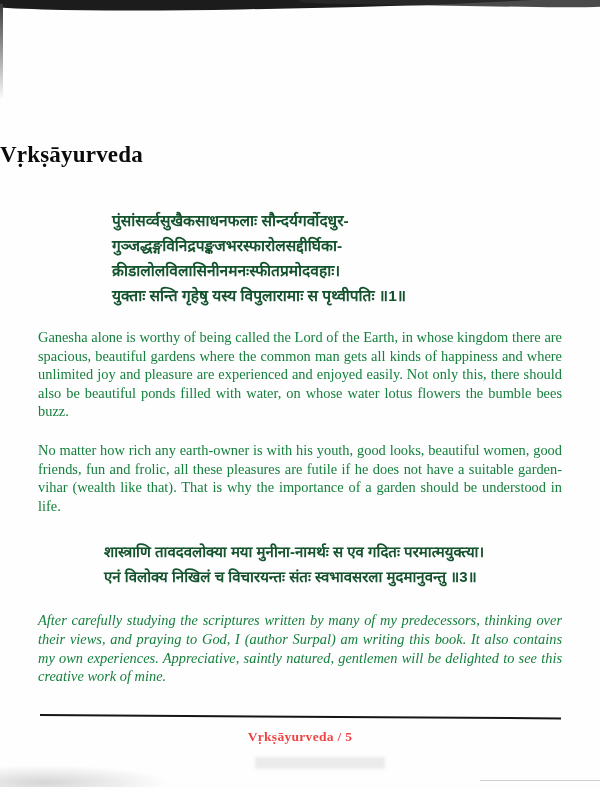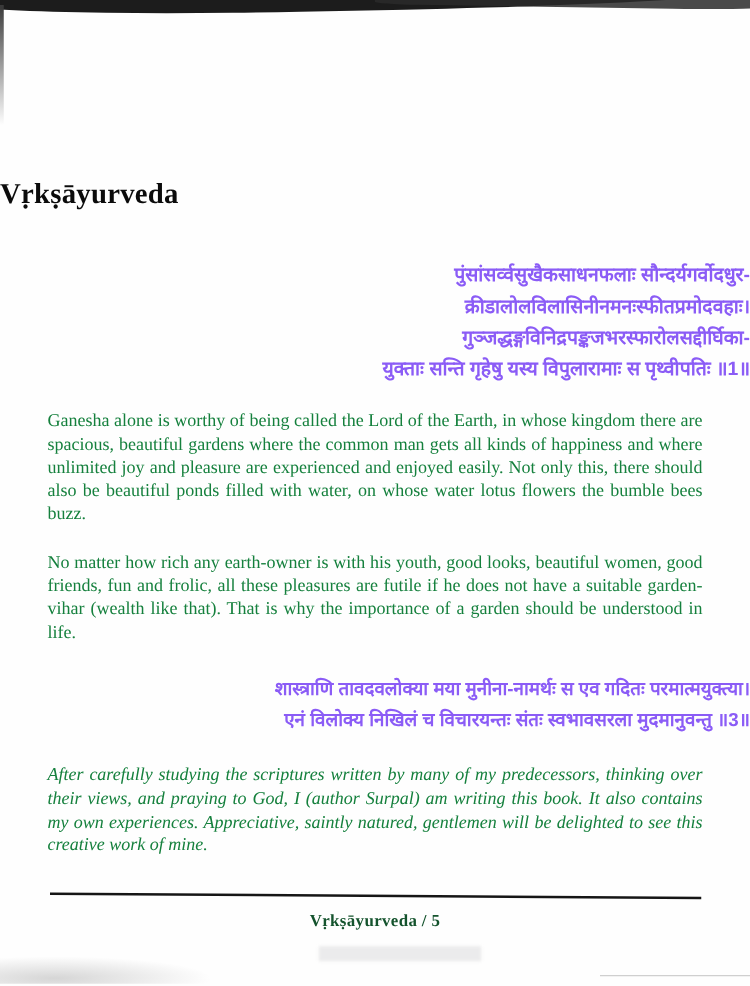--- a/index.html
+++ b/index.html
@@ -97,29 +97,28 @@
     color: #0b0b0b;
   }
 
   .verse {
     margin: 0;
     padding: 0;
     font-family: "Liberation Sans", "DejaVu Sans", sans-serif;
     font-weight: 700;
     font-size: 15.5px;
     line-height: 25px;
-    color: #8b5cf6;
+    color: #14532d;
     white-space: nowrap;
-    text-align: right;
   }
   .verse .vline { display: block; }
 
   .verse-1 { margin: 40px 0 0 0; padding-left: 112px; }
   .verse-2 { margin: 24px 0 0 0; padding-left: 122px; font-size: 15px; }
-  .verse-3 { margin: 24px 0 0 0; padding-left: 44px; font-size: 15px; }
+  .verse-3 { margin: 24px 0 0 0; padding-left: 104px; font-size: 15px; }
 
   .para {
     margin: 18px 38px 0 38px;
     font-size: 14.4px;
     line-height: 18.6px;
     text-align: justify;
     text-justify: inter-word;
     color: #15803d;
   }
   .para-1 { margin-top: 20px; }
@@ -144,40 +143,40 @@
   }
   .footer-text {
     position: absolute;
     top: 15px;
     left: 0;
     width: 600px;
     text-align: center;
     font-size: 13.5px;
     font-weight: 700;
     letter-spacing: .3px;
-    color: #14532d;
+    color: #ef4444;
   }
 </style>
 </head>
 <body>
 
 <div class="page">
 
   <div class="scan-top-edge"></div>
   <div class="scan-top-edge2"></div>
   <div class="scan-left-edge"></div>
 
   <div class="content">
 
     <h1 class="doc-title">Vṛkṣāyurveda</h1>
 
     <div class="verse verse-1">
       <span class="vline">पुंसांसर्व्वसुखैकसाधनफलाः सौन्दर्यगर्वोदधुर-</span>
+      <span class="vline">गुञ्जद्धङ्गविनिद्रपङ्कजभरस्फारोलसद्दीर्घिका-</span>
       <span class="vline">क्रीडालोलविलासिनीनमनःस्फीतप्रमोदवहाः।</span>
-      <span class="vline">गुञ्जद्धङ्गविनिद्रपङ्कजभरस्फारोलसद्दीर्घिका-</span>
       <span class="vline">युक्ताः सन्ति गृहेषु यस्य विपुलारामाः स पृथ्वीपतिः ॥1॥</span>
     </div>
 
     <p class="para para-1">Ganesha alone is worthy of being called the Lord of the Earth, in whose kingdom there are spacious, beautiful gardens where the common man gets all kinds of happiness and where unlimited joy and pleasure are experienced and enjoyed easily. Not only this, there should also be beautiful ponds filled with water, on whose water lotus flowers the bumble bees buzz.</p>
 
 
     <p class="para para-2">No matter how rich any earth-owner is with his youth, good looks, beautiful women, good friends, fun and frolic, all these pleasures are futile if he does not have a suitable garden-vihar (wealth like that). That is why the importance of a garden should be understood in life.</p>
 
     <div class="verse verse-3">
       <span class="vline">शास्त्राणि तावदवलोक्या मया मुनीना-नामर्थः स एव गदितः परमात्मयुक्त्या।</span>

